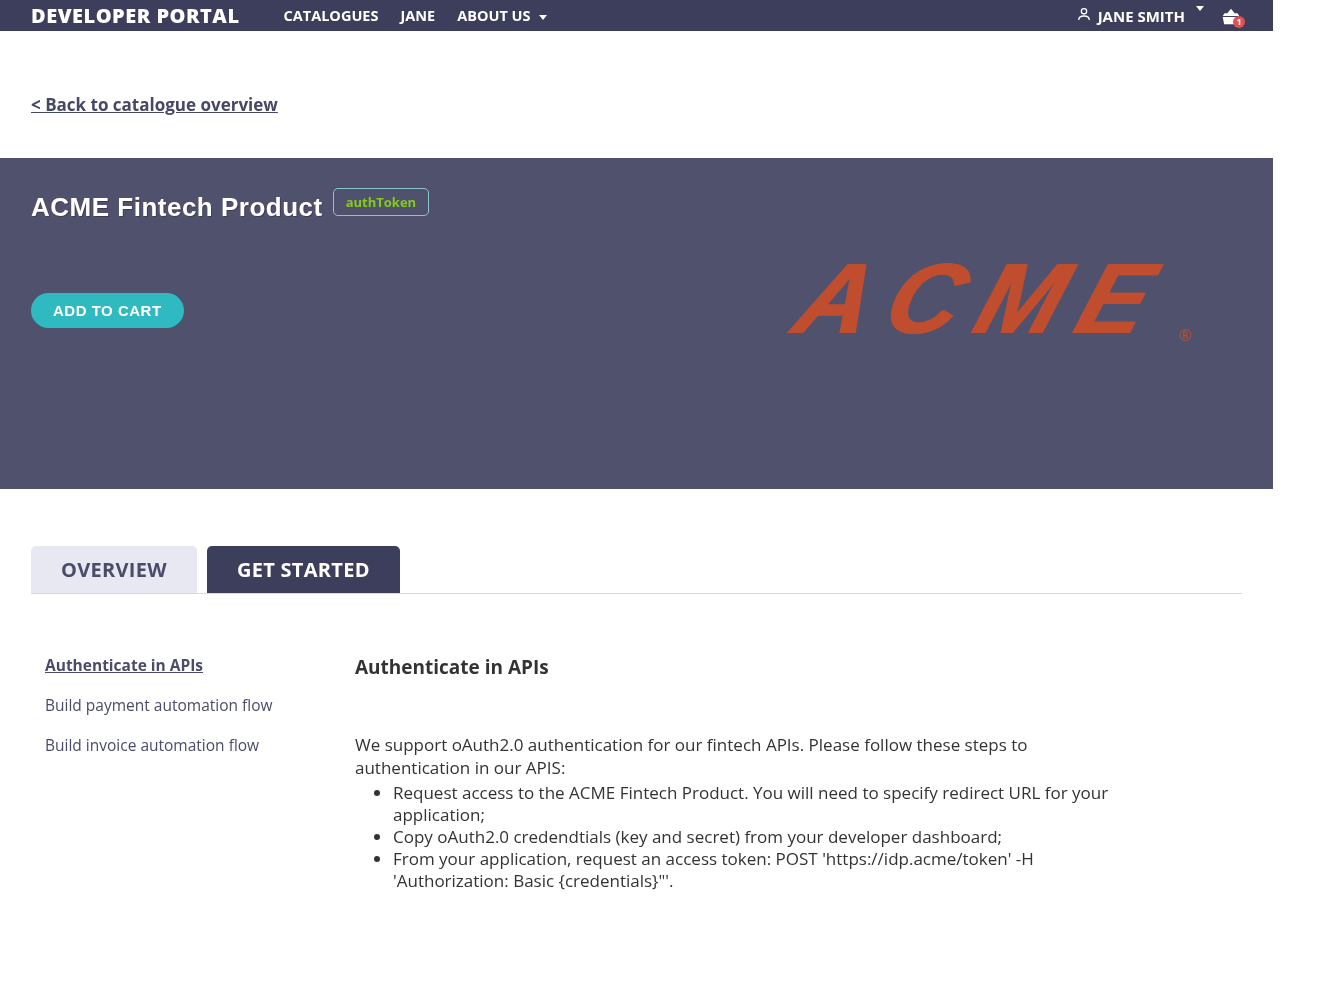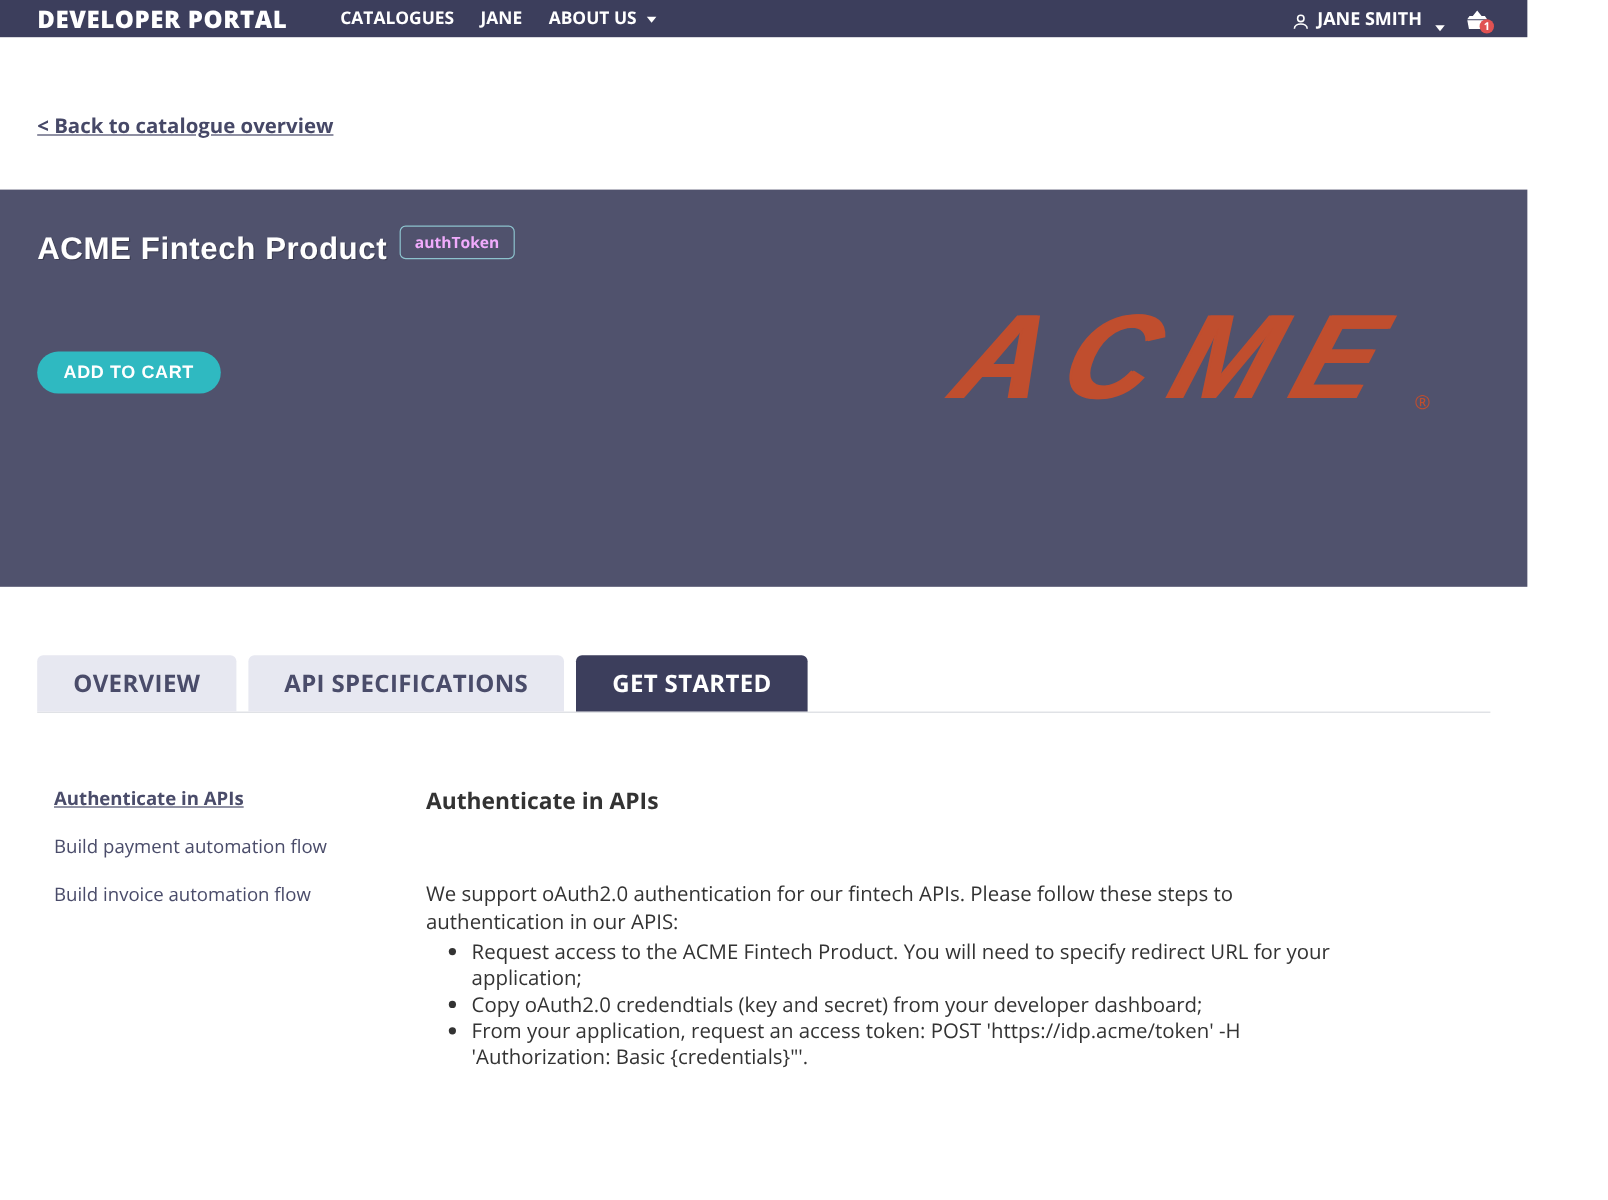--- a/index.html
+++ b/index.html
@@ -5,32 +5,32 @@
 * { box-sizing: border-box; margin: 0; padding: 0; }
 body { font-family: -apple-system, "Segoe UI", "Open Sans", sans-serif; width:1273px; background:#fff; color:#333;}
 a { text-decoration:none; }
 
 .header { background:#3c3e5c; height:31px; display:flex; align-items:center; color:#fff; padding:0 31px; }
 .brand { font-weight:800; font-size:20px; letter-spacing:0.5px; margin-right:44px;}
 .nav { display:flex; gap:22px; align-items:center; font-weight:700; font-size:14.5px;}
 .nav-item { color:#fff; cursor:pointer;}
 .caret { display:inline-block; margin-left:5px; width:0; height:0; border-left:4px solid transparent; border-right:4px solid transparent; border-top:5px solid #fff; vertical-align:middle;}
 .header-spacer { flex:1; }
-.user { display:flex; align-items:flex-end; gap:6px; font-weight:700; font-size:15px; cursor:pointer; margin-right:16px;}
+.user { display:flex; align-items:flex-start; gap:6px; font-weight:700; font-size:15px; cursor:pointer; margin-right:16px;}
 .user svg { width:16px; height:16px; }
 .cart { position:relative; cursor:pointer;}
 .cart svg { width:22px; height:22px; display:block;}
 .badge { position:absolute; right:-3px; bottom:-1px; background:#e05252; color:#fff; width:12px; height:12px; border-radius:50%; font-size:9px; line-height:12px; text-align:center; font-weight:700;}
 
 .backlink { display:block; margin:62px 0 0 31px; color:#464867; font-weight:700; font-size:17px; text-decoration:underline; cursor:pointer;}
 
 .hero { background:#50526d; margin-top:42px; height:331px; padding:34px 31px 27px; position:relative; color:#fff;}
 .hero-title-row { display:flex; align-items:flex-start; gap:10px;}
 .hero-title { font-size:26px; font-family: "Trebuchet MS", sans-serif; font-weight:700; letter-spacing:0.5px; text-shadow: 1px 1px 0 rgba(0,0,0,0.25);}
-.token-badge { display:inline-block; border:1px solid #8cc2cd; color:#f0abfc; border-radius:5px; padding:4px 12px; font-size:13px; font-weight:700; margin-top:-4px;}
+.token-badge { display:inline-block; border:1px solid #8cc2cd; color:#84cc16; border-radius:5px; padding:4px 12px; font-size:13px; font-weight:700; margin-top:-4px;}
 .hero-desc { margin-top:24px; font-size:16px; color:#e4e5ea;}
 .add-cart-btn { margin-top:70px; background:#2fb9c1; color:#fff; border:none; border-radius:20px; padding:9px 22px; font-size:15px; font-weight:800; letter-spacing:0.5px; cursor:pointer;}
 .acme-logo { position:absolute; right:105px; top:90px; }
 .acme-logo .acme-text { font-family: Arial, sans-serif; font-weight:900; font-style:italic; font-size:100px; letter-spacing:18px; color:#c04e2e; transform:skewX(-18deg); display:inline-block; line-height:1; text-shadow: -2px 0 #c04e2e;}
 .acme-logo .reg { position:absolute; right:-24px; bottom:2px; font-size:16px; color:#c04e2e;}
 
 .tabs-wrap { padding:57px 31px 0; }
 .tabs { display:flex; border-bottom:1px solid #d9dbe0;}
 .tab { padding:10px 30px; font-weight:700; font-size:20px; letter-spacing:0.3px; cursor:pointer; border-radius:5px 5px 0 0; margin-right:10px;}
 .tab.inactive { background:#e7e8f1; color:#4a4c6a;}
@@ -87,21 +87,20 @@
   <button class="add-cart-btn">ADD TO CART</button>
   <div class="acme-logo">
     <span class="acme-text">ACME</span>
     <span class="reg">®</span>
   </div>
 </div>
 
 <div class="tabs-wrap">
   <div class="tabs">
     <div class="tab inactive">OVERVIEW</div>
-    <div class="tab inactive">API SPECIFICATIONS</div>
     <div class="tab active">GET STARTED</div>
   </div>
 </div>
 
 <div class="content">
   <div class="toc">
     <a class="current">Authenticate in APIs</a>
     <a>Build payment automation flow</a>
     <a>Build invoice automation flow</a>
   </div>

